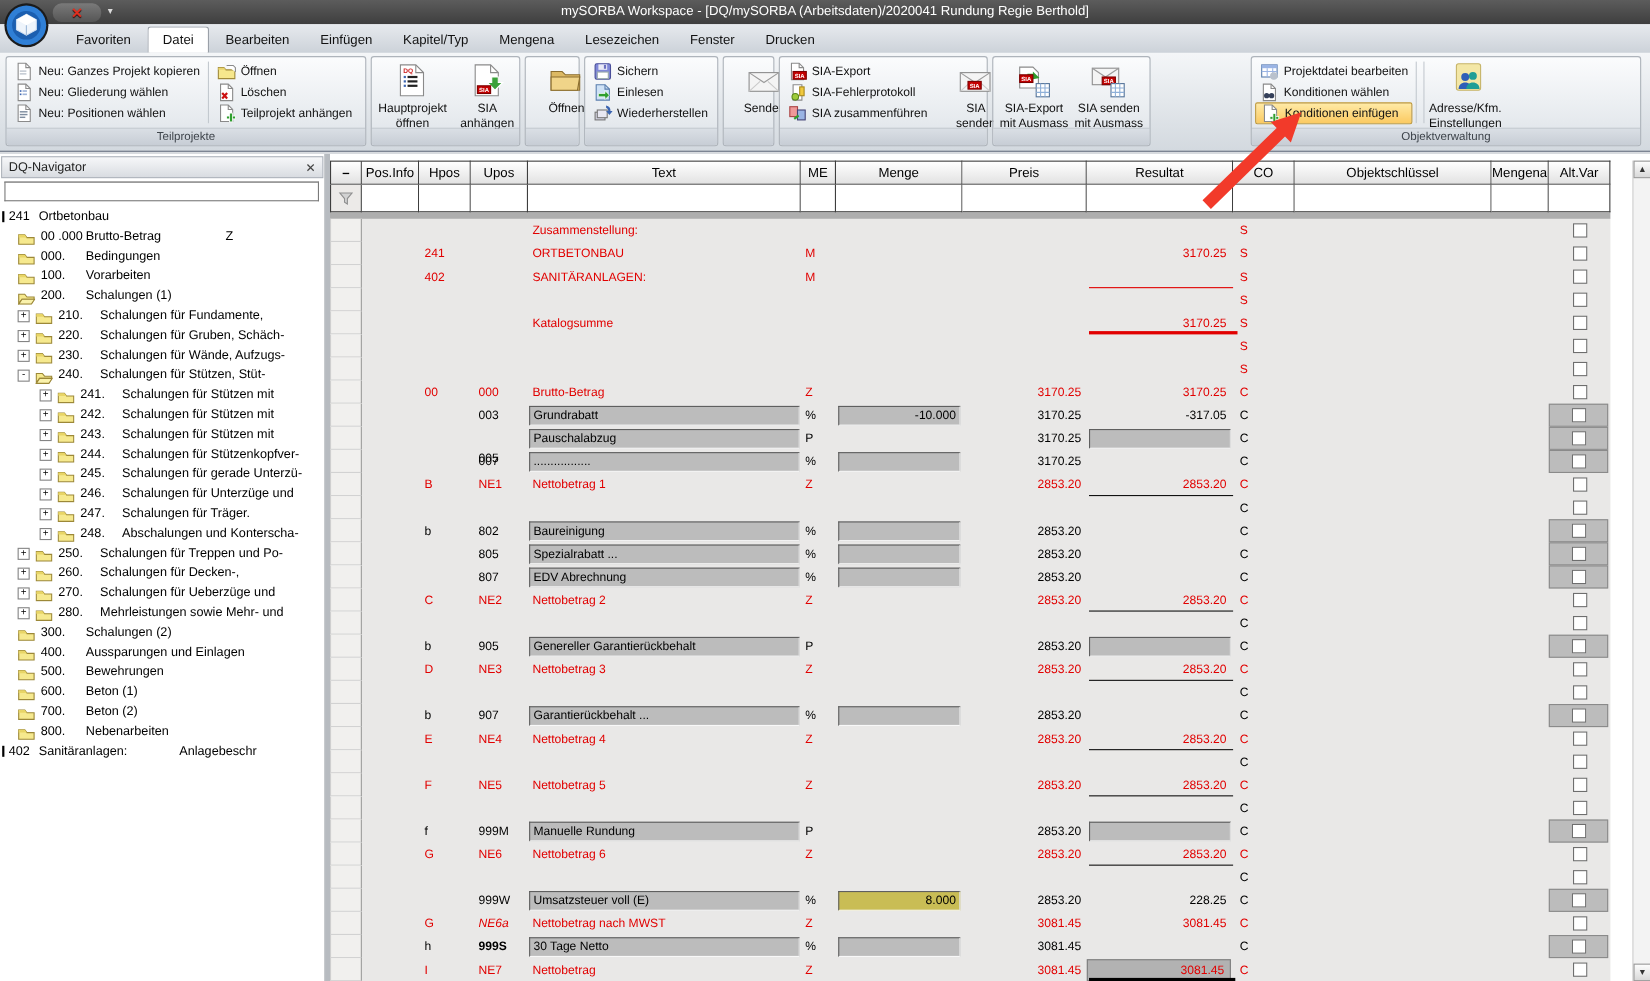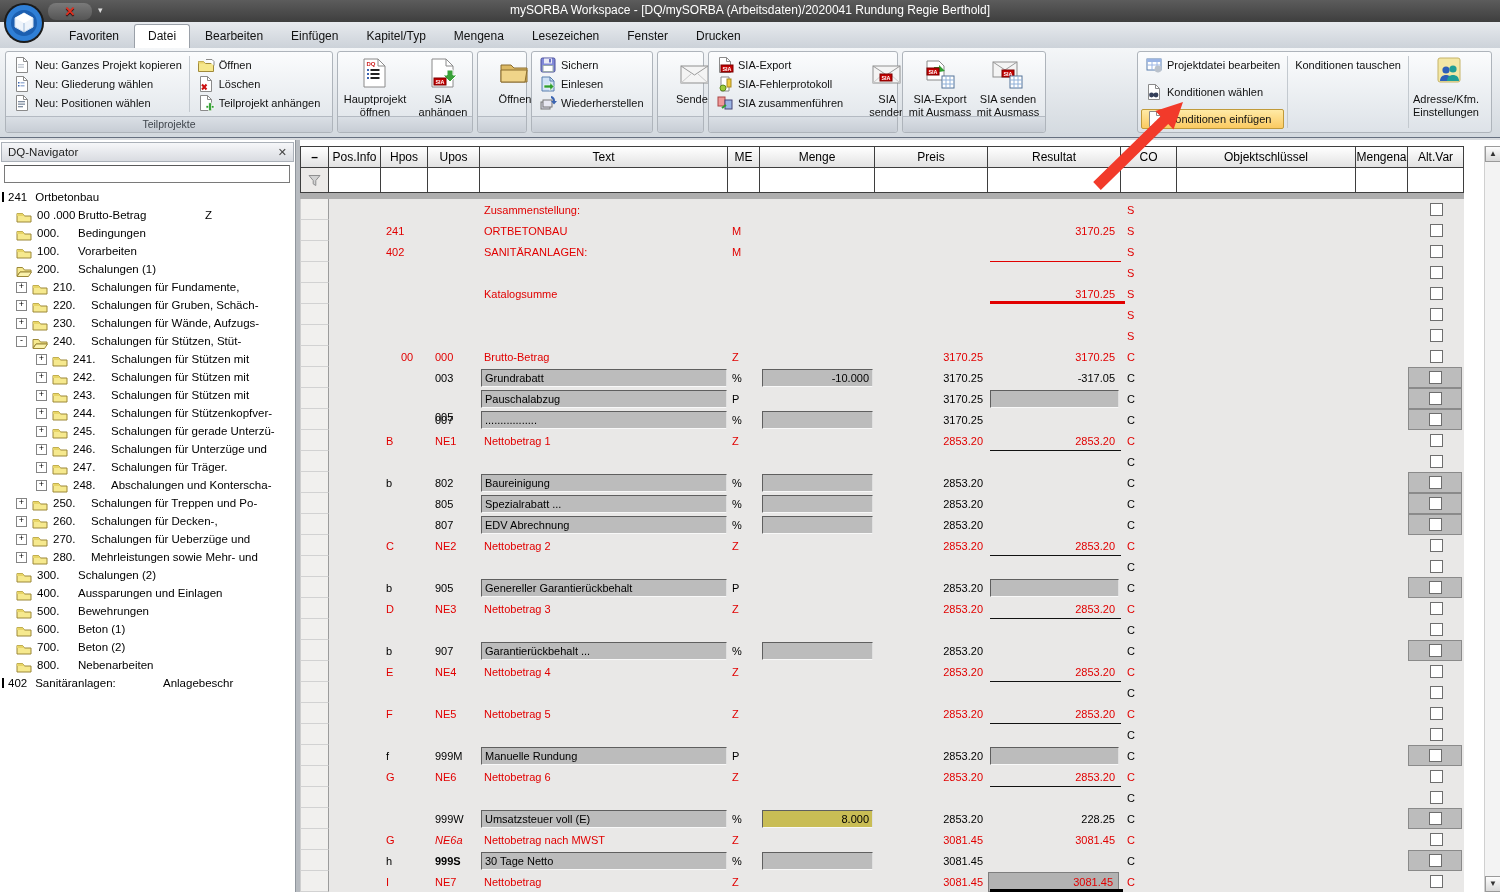--- a/index.html
+++ b/index.html
@@ -378,37 +378,33 @@
               <span class="icon"><svg viewBox="0 0 18 18" width="100%" height="100%">
                   <path d="M3.5 1.5h7l4 4v11h-11z" fill="#fff" stroke="#8a8a8a"></path>
                   <path d="M10.5 1.5v4h4" fill="none" stroke="#8a8a8a"></path>
                   <rect x="8.5" y="11.8" width="8" height="2.6" fill="#2f9e2f" stroke="#fff" stroke-width=".7"></rect>
                   <rect x="11.2" y="9.1" width="2.6" height="8" fill="#2f9e2f" stroke="#fff" stroke-width=".7"></rect>
                 </svg></span>
               <span class="blabel">Konditionen einfügen</span>
             </div>
           </div>
           <div class="vsep"></div>
-          <div class="gcol smalltop">
-            <div class="smallbtn">
-              <span class="blabel">Konditionen tauschen</span>
-            </div>
-          </div>
           <div class="vsep"></div>
           <div class="gcol big">
             <div class="bigbtn"><span class="icon big"><svg viewBox="0 0 34 34" width="100%" height="100%">
                   <rect x="9" y="1" width="22" height="24" rx="2" fill="#f3e7a6" stroke="#c6b468"></rect>
                   <circle cx="17" cy="13" r="3.6" fill="#2f5fb8"></circle>
                   <path d="M11 24c0-4 2.7-6 6-6s6 2 6 6z" fill="#2f5fb8"></path>
                   <circle cx="24" cy="12" r="3.6" fill="#1f9e96"></circle>
                   <path d="M18 24c0-4 2.7-6 6-6s6 2 6 6z" fill="#1f9e96"></path>
                 </svg></span><span class="blabel">Adresse/Kfm.
 Einstellungen</span></div>
           </div>
         </div>
+        <div class="glabel">Objektverwaltung</div>
       </div>
     </div>
 
   <div class="mainarea">
     <div class="navpanel">
       <div class="navhead">
         <span>DQ-Navigator</span>
         <span class="navx">✕</span>
       </div>
       <input class="navsearch" value="" style="">
@@ -841,21 +837,21 @@
             </div>
             <div class="gc" style="width: 179px;"></div>
             <div class="gc" style="width: 52px;"></div>
             <div class="gc" style="width: 56px;">
               <span class="cb"></span>
             </div>
           </div>
           <div class="grow red">
             <div class="gc rowhdr" style="width: 29px;"></div>
             <div class="gc" style="width: 52px;"></div>
-            <div class="gc" style="width: 47px; justify-content: center;">
+            <div class="gc" style="width: 47px;">
               <span class="lbl" style="padding-left: 5px;">00</span>
             </div>
             <div class="gc" style="width: 52px;">
               <span class="lbl" style="padding-left: 7px;">000</span>
             </div>
             <div class="gc" style="width: 248px;">
               <span class="lbl">Brutto-Betrag</span>
             </div>
             <div class="gc" style="width: 32px;">
               <span class="lbl">Z</span>

